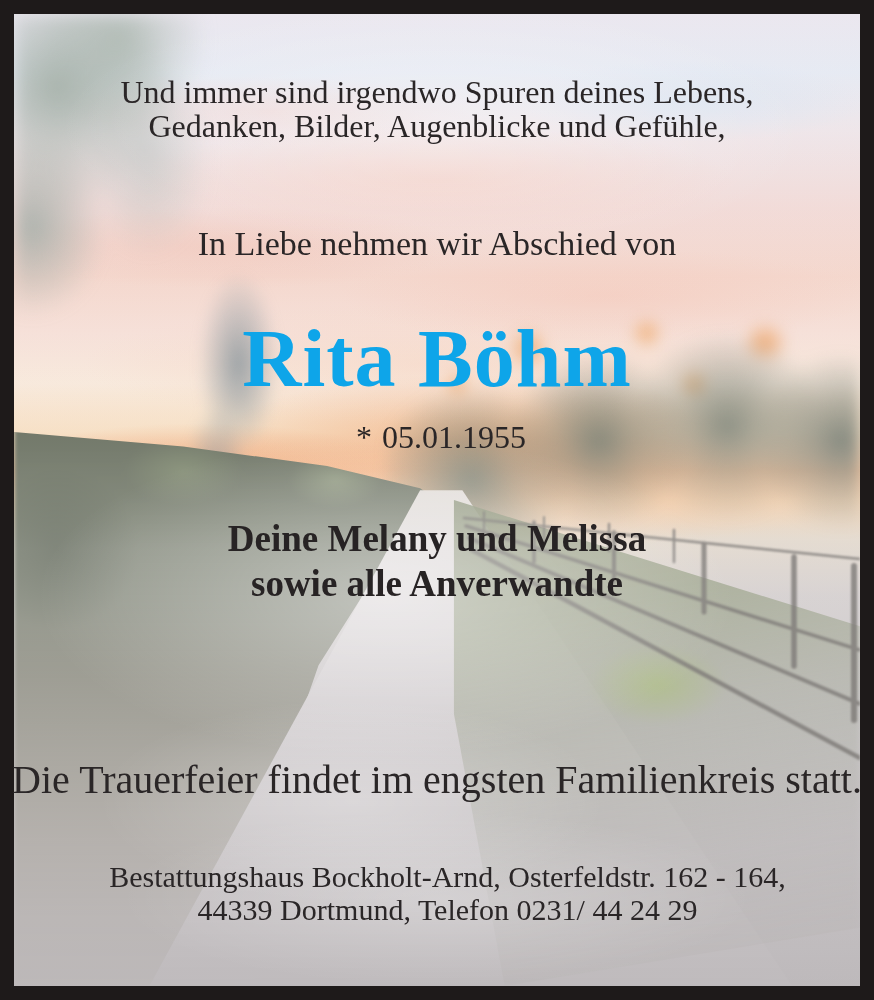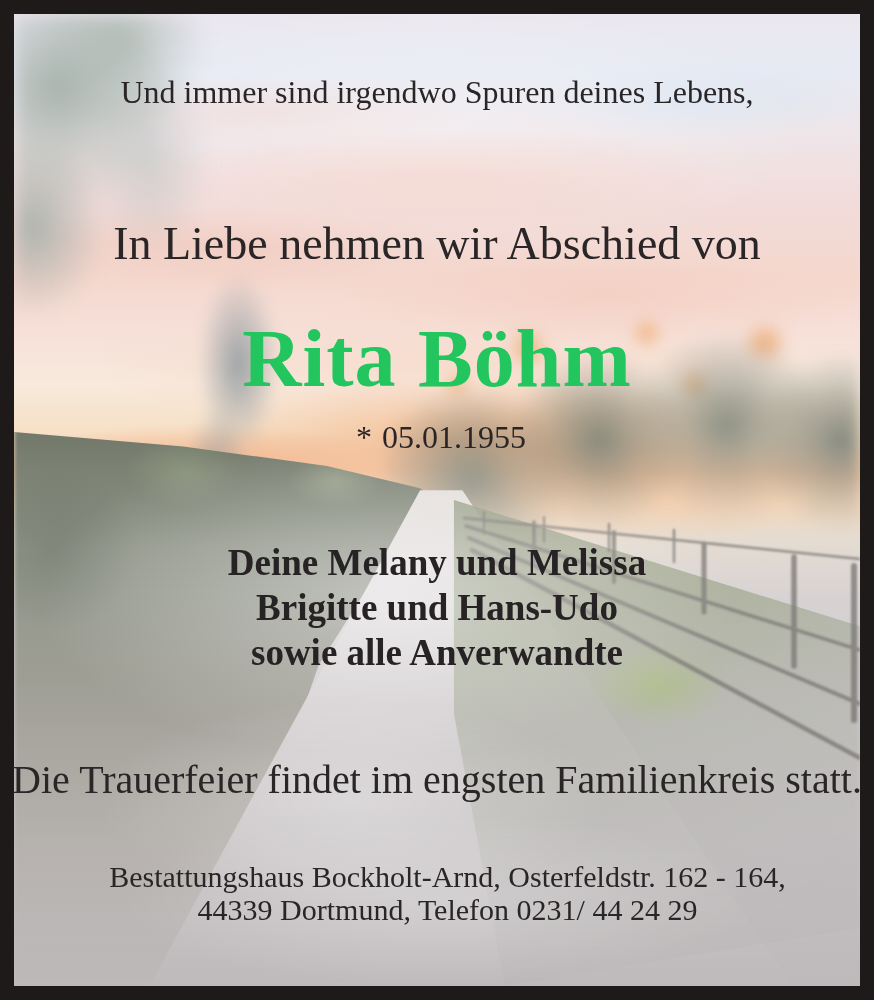--- a/index.html
+++ b/index.html
@@ -106,25 +106,25 @@
     background:
       radial-gradient(55% 22% at 44% 60%, rgba(255,255,255,.42), transparent 75%),
       radial-gradient(40% 14% at 40% 81%, rgba(255,255,255,.28), transparent 75%),
       radial-gradient(50% 12% at 50% 91%, rgba(255,255,255,.25), transparent 75%),
       radial-gradient(60% 18% at 50% 12%, rgba(255,255,255,.3), transparent 75%),
       linear-gradient(180deg, rgba(252,250,252,.18) 0%, rgba(252,250,252,.12) 40%, rgba(250,248,250,.3) 55%, rgba(248,246,248,.26) 100%);
   }
   .text-layer{position:absolute;inset:0;z-index:10;color:#2a2627;padding-left:18px;}
   .text-layer > div{position:absolute;left:0;right:0;text-align:center;}
   .verse{top:75px;font-size:32px;line-height:34px;}
-  .intro{top:226px;font-size:46px;line-height:35px;}
-  .name{top:318px;font-size:82px;line-height:82px;font-weight:bold;letter-spacing:1px;color:#22c55e;}
+  .intro{top:226px;font-size:34px;line-height:35px;}
+  .name{top:318px;font-size:82px;line-height:82px;font-weight:bold;letter-spacing:1px;color:#0ea5e9;}
   .dates{top:420px;font-size:32px;line-height:34px;display:flex;justify-content:center;margin-left:8px;}
   .dates .sym{margin-right:10px;}
-  .mourners{top:540px;font-size:37px;line-height:45px;font-weight:bold;color:#272324;}
+  .mourners{top:516px;font-size:37px;line-height:45px;font-weight:bold;color:#272324;}
   .note{top:763px;font-size:40px;line-height:34px;}
   .home{top:860px;font-size:30px;line-height:33px;margin-left:21px;}
 </style>
 </head>
 <body>
 
 <div class="card">
   <div class="photo">
     <div class="sky-clouds layer-full"></div>
     <div class="trees-topleft"></div>
@@ -151,29 +151,29 @@
           <path d="M840,552 L840,706" stroke-width="6"></path>
         </g>
       </svg>
     </div>
     <div class="veil layer-full"></div>
   </div>
 
   <div class="text-layer">
     <div class="verse">
       <div>Und immer sind irgendwo Spuren deines Lebens,</div>
+      <div>Gedanken, Bilder, Augenblicke und Gefühle,</div>
     </div>
     <div class="intro">In Liebe nehmen wir Abschied von</div>
     <div class="name">Rita Böhm</div>
     <div class="dates">
       <span><span class="sym">*</span><span>05.01.1955</span></span>
     </div>
     <div class="mourners">
       <div>Deine Melany und Melissa</div>
-      <div>Brigitte und Hans-Udo</div>
       <div>sowie alle Anverwandte</div>
     </div>
     <div class="note">Die Trauerfeier findet im engsten Familienkreis statt.</div>
     <div class="home">
       <div>Bestattungshaus Bockholt-Arnd, Osterfeldstr. 162 - 164,</div>
       <div>44339 Dortmund, Telefon 0231/ 44 24 29</div>
     </div>
   </div>
 </div>
 

